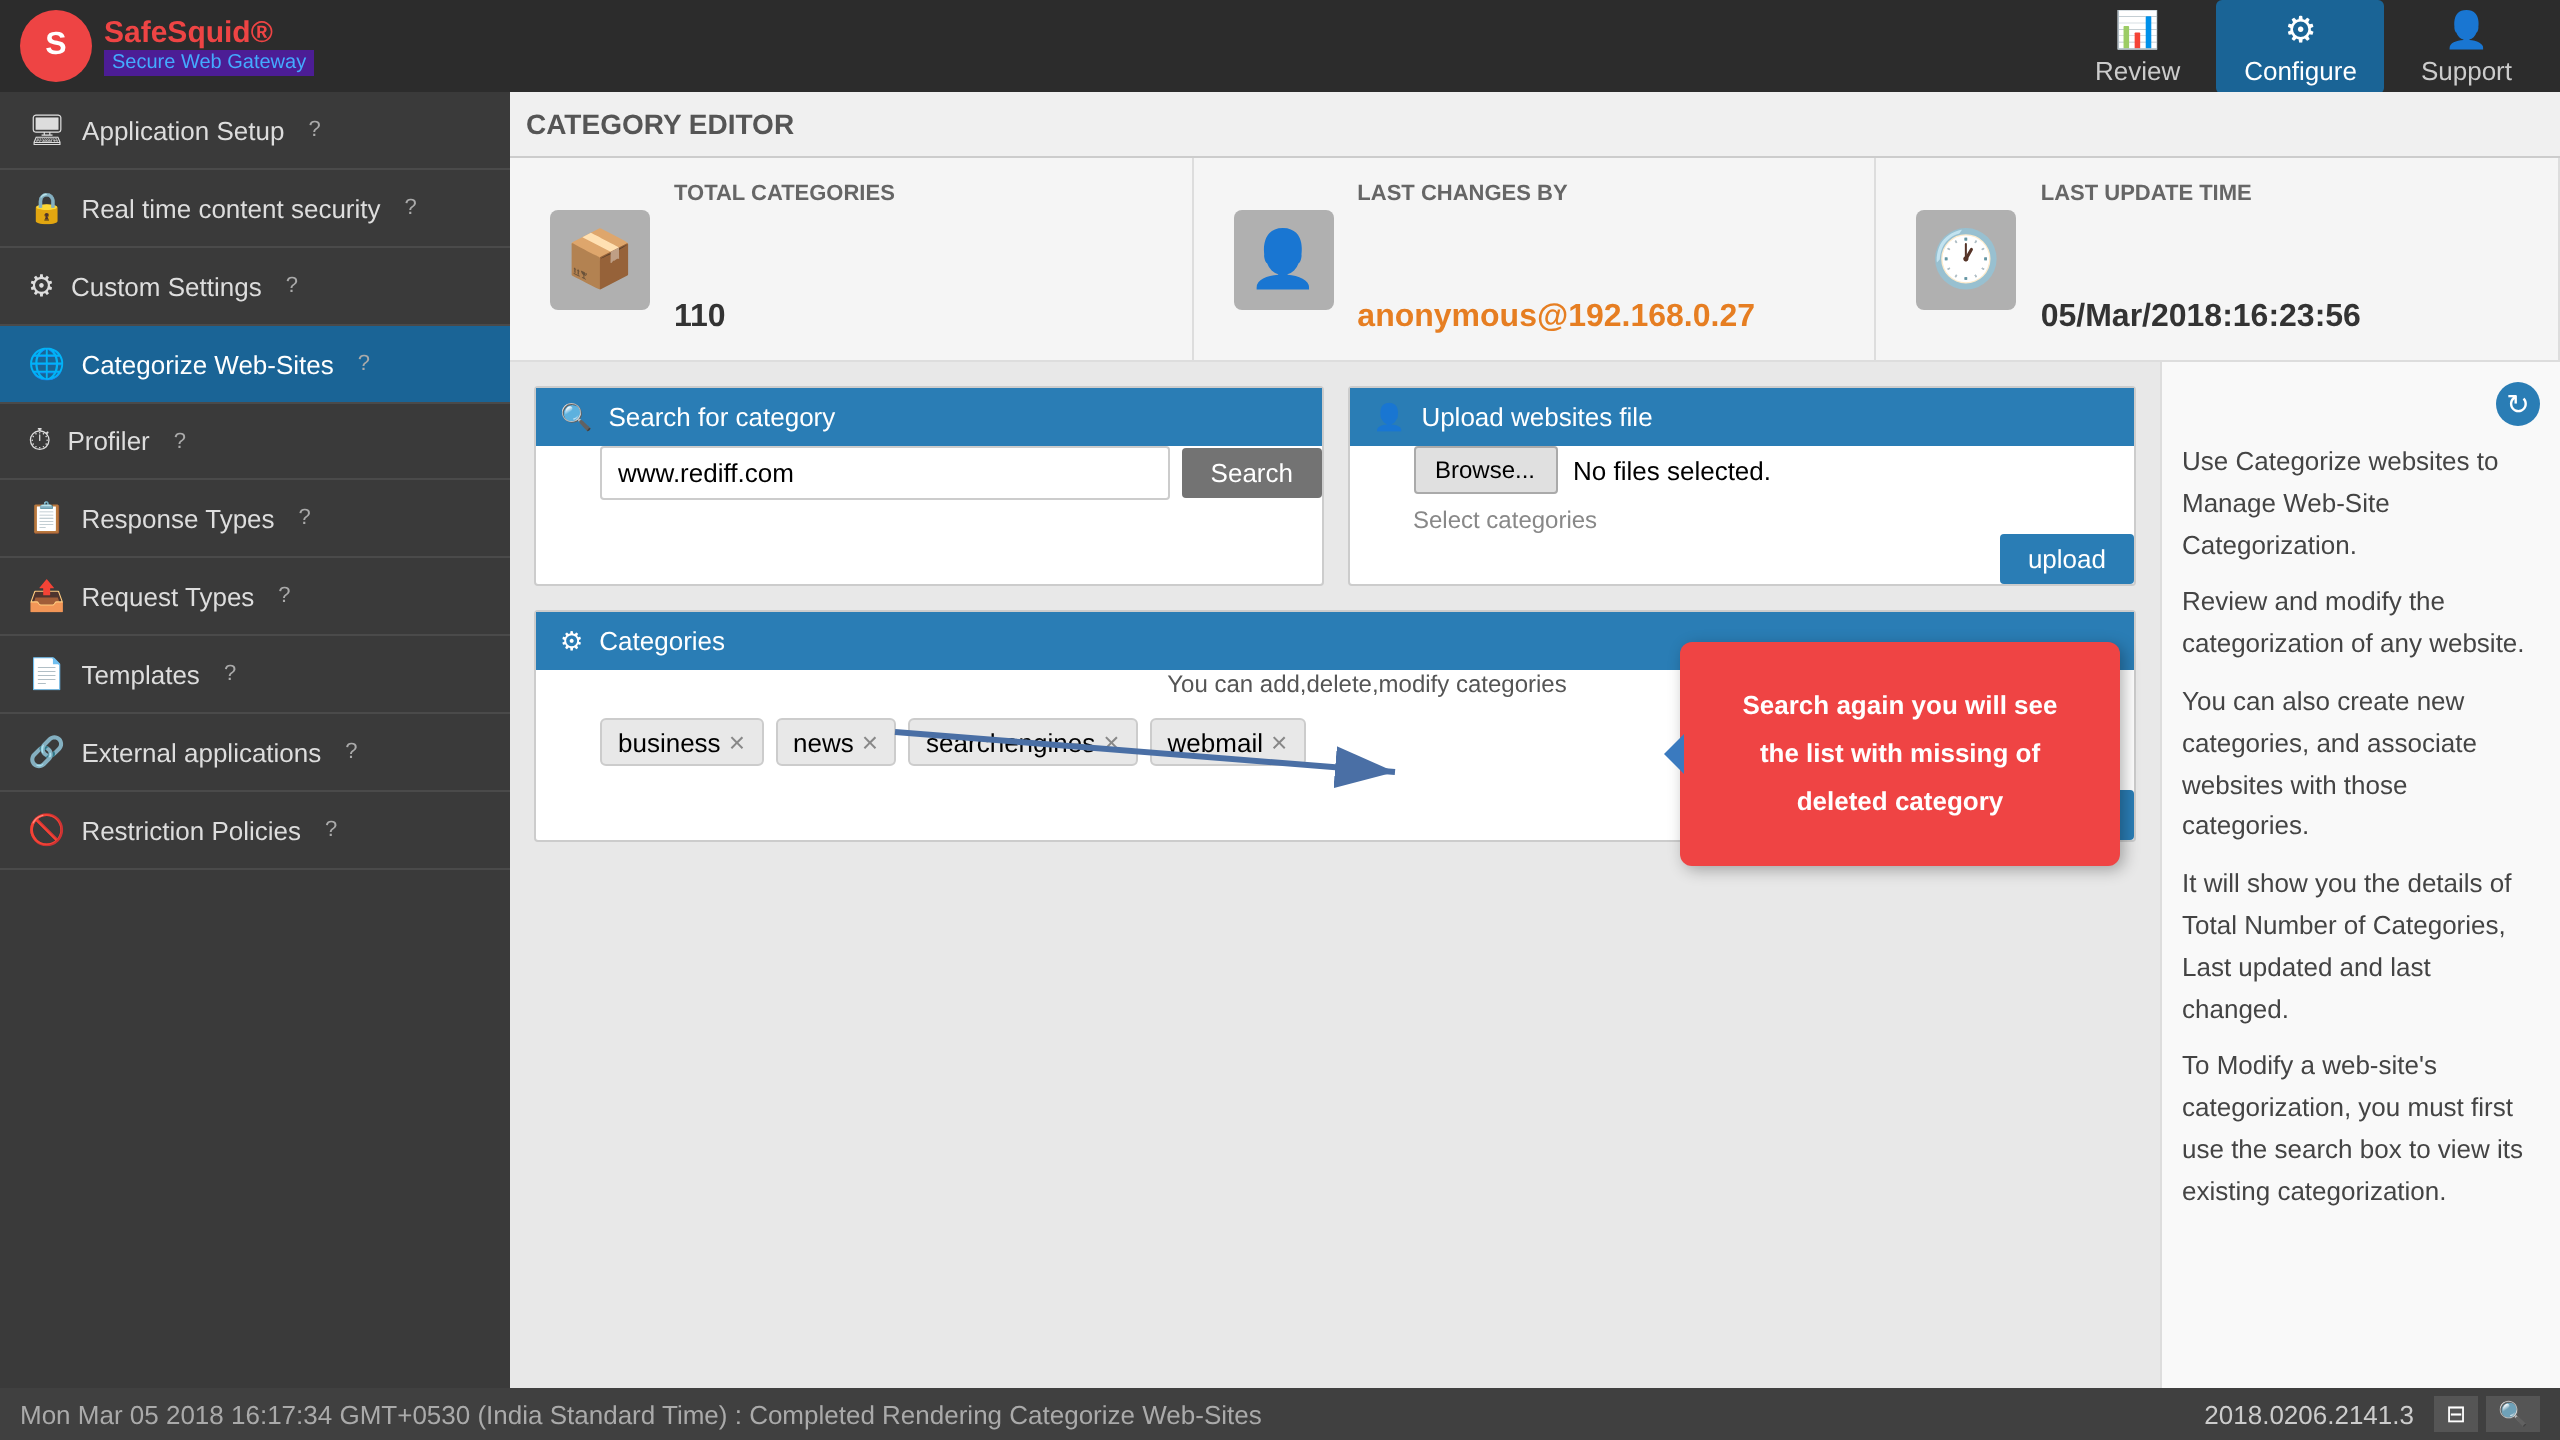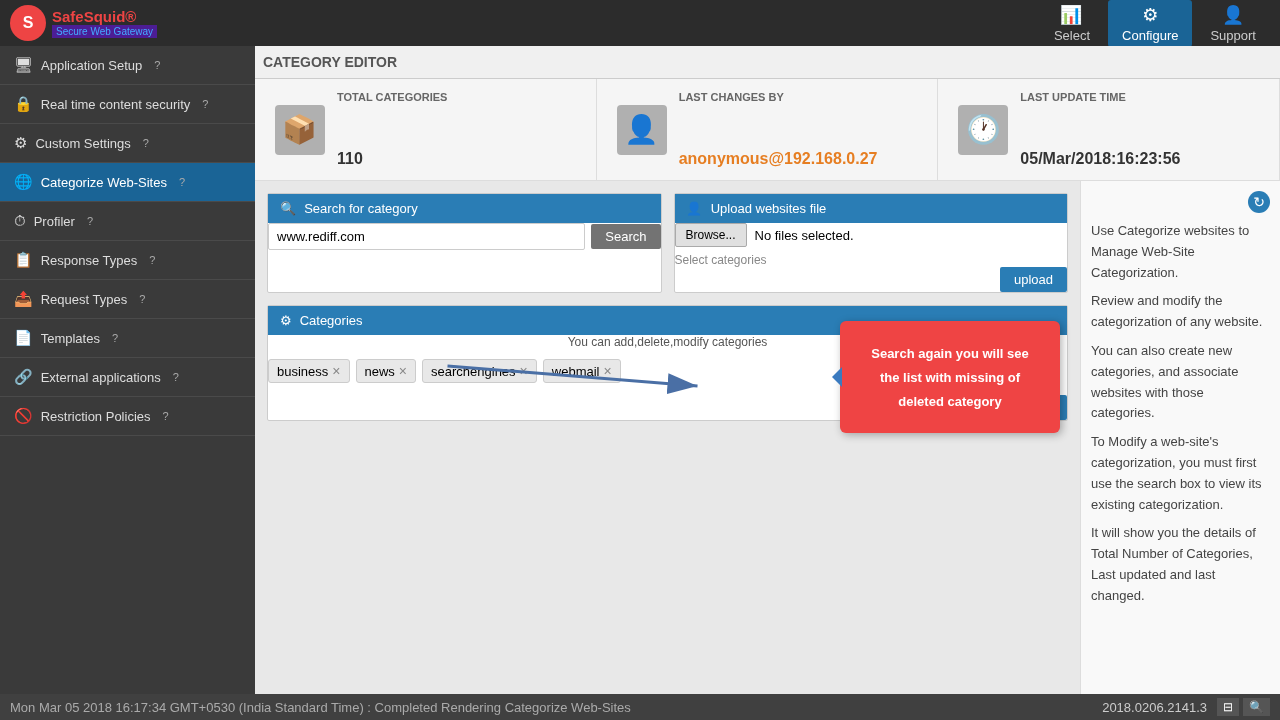--- a/index.html
+++ b/index.html
@@ -137,20 +137,21 @@
       background: #2a7db5;
       color: white;
       padding: 7px 12px;
       font-size: 13px;
       display: flex;
       align-items: center;
       gap: 8px;
     }
     .panel-body {
       padding: 0;
+      margin-left: 32px;
     }
 
     
     .search-row {
       display: flex; gap: 6px; align-items: center;
     }
     .search-input {
       flex: 1; padding: 5px 8px; border: 1px solid #ccc; border-radius: 2px; font-size: 13px;
     }
     .btn-search {
@@ -256,21 +257,21 @@
   <div class="top-nav-logo">
     <div class="logo-icon">S</div>
     <div class="logo-text">
       <span class="logo-name">SafeSquid®</span>
       <span class="logo-sub">Secure Web Gateway</span>
     </div>
   </div>
   <div class="top-nav-actions">
     <div class="nav-btn">
       <span class="nav-btn-icon">📊</span>
-      <span>Select</span>
+      <span>Review</span>
     </div>
     <div class="nav-btn active">
       <span class="nav-btn-icon">⚙</span>
       <span>Configure</span>
     </div>
     <div class="nav-btn">
       <span class="nav-btn-icon">👤</span>
       <span>Support</span>
     </div>
   </div>
@@ -436,22 +437,22 @@
 
       </div>
 
       <div class="main-right">
         <div style="display:flex;justify-content:flex-end;margin-bottom:8px;">
           <div class="refresh-icon">↻</div>
         </div>
         <p>Use Categorize websites to Manage Web-Site Categorization.</p>
         <p>Review and modify the categorization of any website.</p>
         <p>You can also create new categories, and associate websites with those categories.</p>
+        <p>It will show you the details of Total Number of Categories, Last updated and last changed.</p>
         <p>To Modify a web-site's categorization, you must first use the search box to view its existing categorization.</p>
-        <p>It will show you the details of Total Number of Categories, Last updated and last changed.</p>
       </div>
     </div>
   </div>
 </div>
 
 <div class="status-bar">
   <span>Mon Mar 05 2018 16:17:34 GMT+0530 (India Standard Time) : Completed Rendering Categorize Web-Sites</span>
   <div class="status-right">
     <span>2018.0206.2141.3</span>
     <div class="status-icons">

